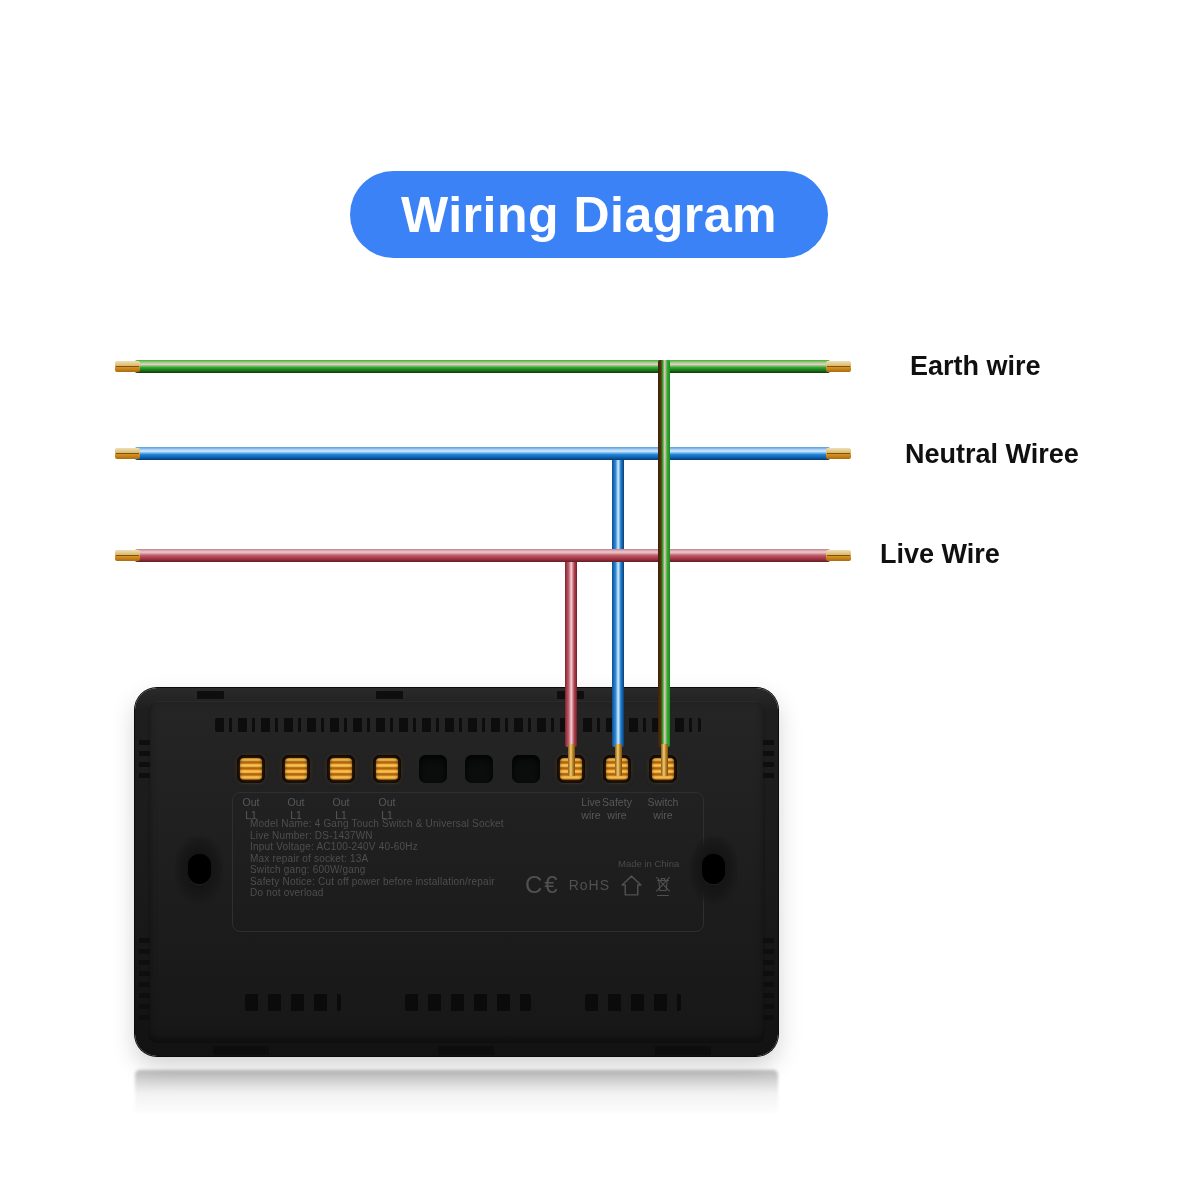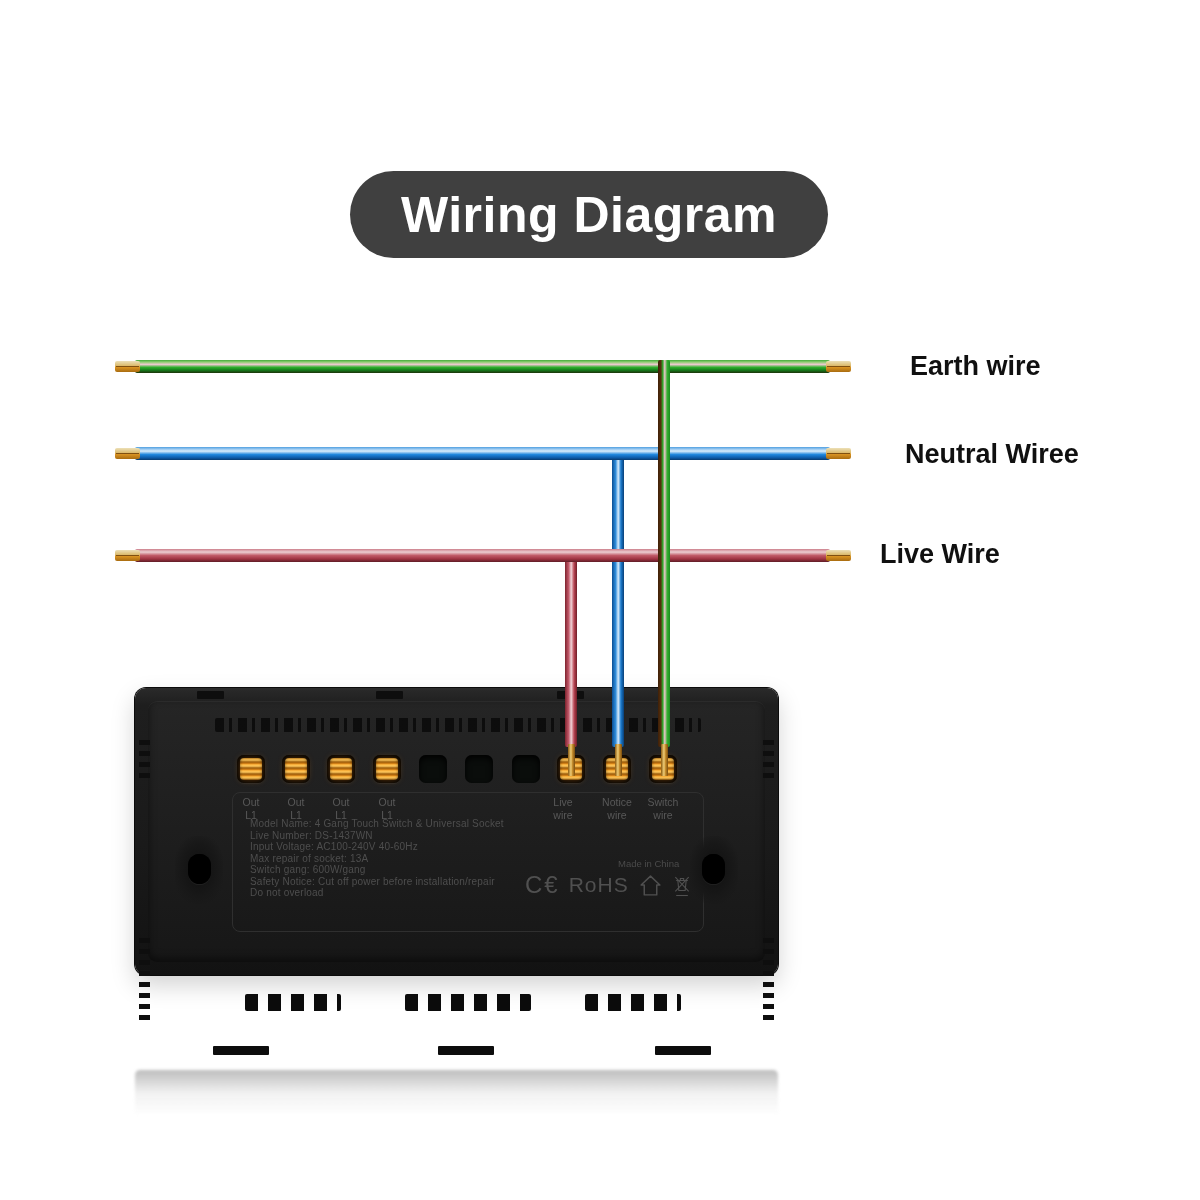--- a/index.html
+++ b/index.html
@@ -1,21 +1,21 @@
 <!DOCTYPE html>
 <html><head>
 <meta charset="utf-8">
 <style>
   html,body{margin:0;padding:0;background:#fff;}
   .page{position:relative;width:1200px;height:1200px;background:#ffffff;overflow:hidden;
         font-family:"Liberation Sans",sans-serif;}
 
   
   .banner{position:absolute;left:350px;top:171px;width:478px;height:87px;border-radius:44px;
-          background:#404040;display:flex;align-items:center;justify-content:center;z-index:2;}
+          background:#3b82f6;display:flex;align-items:center;justify-content:center;z-index:2;}
   .banner span{color:#fff;font-size:50px;font-weight:700;letter-spacing:.5px;}
 
   
   .hwire{position:absolute;left:135px;width:695px;height:13px;z-index:6;border-radius:2px;}
   .hw-green{top:360px;background:linear-gradient(180deg,#43a93c 0%,#8fcf72 16%,#efc9d2 34%,#2eb02c 56%,#157a1c 78%,#1d330a 100%);}
   .hw-blue {top:447px;background:linear-gradient(180deg,#4f9fe0 0%,#9fccf2 18%,#d9ecfb 32%,#1f86dd 58%,#0d5cab 82%,#083a6e 100%);}
   .hw-red  {top:549px;background:linear-gradient(180deg,#cc7f8b 0%,#eccdd2 24%,#c05a68 50%,#a03343 76%,#5f1d26 100%);}
   .tip{position:absolute;width:25px;height:11px;top:1px;border-radius:2px;
        background:linear-gradient(180deg,#ece0b8 0%,#dcbb6e 42%,#d89222 58%,#a96c10 100%);}
   .tip::after{content:"";position:absolute;left:1px;right:1px;top:5px;height:1px;background:rgba(110,65,8,.85);}
@@ -31,42 +31,42 @@
   .vw-green{left:658px;top:360px;height:387px;z-index:7;
             background:linear-gradient(90deg,#3f2008 0%,#56300d 24%,#2fae2e 40%,#efc3cc 56%,#35b132 76%,#1d8a20 100%);}
   .cstub{position:absolute;width:7px;height:32px;top:744px;z-index:8;border-radius:1px;
          background:linear-gradient(90deg,#8a5a10 0%,#f0cf7a 42%,#c89030 62%,#7a4c0c 100%);}
   .cs-red{left:568px;} .cs-blue{left:615px;} .cs-green{left:661px;}
 
   
   .legend{position:absolute;font-size:27px;font-weight:700;color:#101010;z-index:6;white-space:nowrap;}
 
   
-  .panel{position:absolute;left:135px;top:688px;width:643px;height:287px;border-radius:11px;z-index:1;
+  .panel{position:absolute;left:135px;top:688px;width:643px;height:368px;border-radius:22px;z-index:1;
          background:linear-gradient(180deg,#2a2a2a 0%,#1e1e1e 6%,#1a1a1a 55%,#121212 100%);
          box-shadow:0 0 0 1px #0b0b0b, 0 10px 24px rgba(0,0,0,.18);}
   .panel-face{position:absolute;left:13px;top:13px;right:13px;bottom:13px;border-radius:9px;
          background:linear-gradient(180deg,#252525 0%,#1f1f1f 42%,#171717 100%);
          box-shadow:inset 0 1px 0 rgba(255,255,255,.05), inset 0 -3px 8px rgba(0,0,0,.55);}
   .ttab{position:absolute;top:3px;width:27px;height:8px;background:#0e0e0e;border-radius:1px;}
   .vent-top{position:absolute;left:80px;top:30px;width:486px;height:14px;border-radius:2px;opacity:.92;
          background:repeating-linear-gradient(90deg,#0b0b0b 0 9px,rgba(0,0,0,0) 9px 14px,#0b0b0b 14px 17px,rgba(0,0,0,0) 17px 23px);}
   .term{position:absolute;top:67px;width:28px;height:28px;border-radius:7px;background:#050505;
         box-shadow:inset 0 2px 5px #000, 0 1px 0 rgba(255,255,255,.04);}
   .term .screw{position:absolute;left:3px;top:3px;right:3px;bottom:3px;border-radius:4px;
         background:repeating-linear-gradient(180deg,#f5a62e 0px,#ffc95e 2px,#9a5a0a 4px,#e08a1a 6px);
         box-shadow:0 0 7px rgba(255,140,20,.35), inset 0 0 3px rgba(0,0,0,.55);}
   .term.empty{background:#0a0d0b;box-shadow:inset 0 3px 6px #000;}
   .tlabel{position:absolute;top:108px;width:56px;text-align:center;font-size:10.5px;line-height:13px;color:#585858;}
   .label-box{position:absolute;left:97px;top:104px;width:470px;height:138px;border:1px solid #2f2f2f;border-radius:8px;}
   .specs{position:absolute;left:115px;top:130px;font-size:10px;line-height:11.5px;color:#4e4e4e;letter-spacing:.2px;}
   .made{position:absolute;left:483px;top:170px;font-size:9.5px;color:#4a4a4a;}
   .certs{position:absolute;left:390px;top:183px;display:flex;align-items:center;gap:9px;color:#505050;}
   .ce{font-size:24px;letter-spacing:2px;}
-  .rohs{font-size:21px;letter-spacing:1px;}
+  .rohs{font-size:14px;letter-spacing:1px;}
   .oval-recess{position:absolute;width:48px;height:68px;border-radius:20px;
         background:radial-gradient(ellipse at center,#0f0f0f 0%,#181818 55%,rgba(24,24,24,0) 78%);}
   .oval{position:absolute;width:23px;height:30px;border-radius:12px;background:#000;
         box-shadow:inset 0 3px 5px #000, 0 1px 1px rgba(255,255,255,.06);}
   .vent-b{position:absolute;top:306px;height:17px;border-radius:2px;
         background:repeating-linear-gradient(90deg,#0b0b0b 0 13px,rgba(0,0,0,0) 13px 23px);}
   .btab{position:absolute;top:358px;width:56px;height:9px;background:#0d0d0d;border-radius:1px;}
   .notch{position:absolute;width:11px;height:86px;
         background:repeating-linear-gradient(180deg,#0e0e0e 0 5px,rgba(0,0,0,0) 5px 11px);}
   .reflection{position:absolute;left:135px;top:1070px;width:643px;height:46px;z-index:0;border-radius:5px;
@@ -130,26 +130,26 @@
         <div>L1</div>
       </div>
     <div class="tlabel" style="left:178px">
         <div>Out</div>
         <div>L1</div>
       </div>
     <div class="tlabel" style="left:224px">
         <div>Out</div>
         <div>L1</div>
       </div>
-    <div class="tlabel" style="left:400px">
+    <div class="tlabel" style="left:428px">
         <div>Live</div>
         <div>wire</div>
       </div>
     <div class="tlabel" style="left:454px">
-        <div>Notice</div>
+        <div>Safety</div>
         <div>wire</div>
       </div>
     <div class="tlabel" style="left:500px">
         <div>Switch</div>
         <div>wire</div>
       </div>
 
     <div class="specs">
       <div>Model Name: 4 Gang Touch Switch &amp; Universal Socket</div>
       <div>Live Number: DS-1437WN</div>

